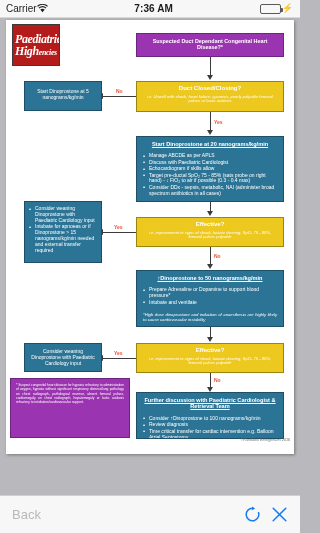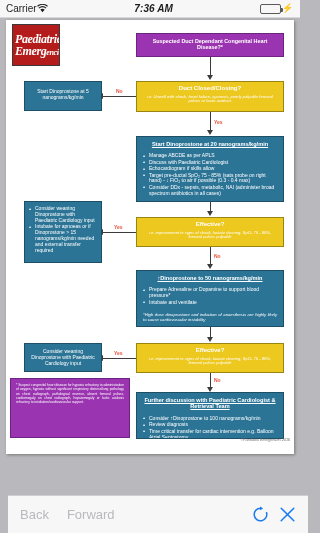--- a/index.html
+++ b/index.html
@@ -13,21 +13,21 @@
   
   .statusbar {
     height: 18px; width: 100%;
     background: #f7f7f7;
     display: flex; align-items: center;
     padding: 0 6px;
     font-size: 10px; color: #1c1c1c;
     border-bottom: 1px solid #d8d8d8;
   }
   .sb-left { display: flex; align-items: center; }
-  .sb-center { flex: 1; text-align: center; font-weight: 600; font-size: 10px; letter-spacing: .1px; font-style: italic;}
+  .sb-center { flex: 1; text-align: center; font-weight: 600; font-size: 10px; letter-spacing: .1px;}
   .sb-right { display: flex; align-items: center; gap: 2px; }
   .wifi-icon svg { display: block; }
   .battery {
     width: 21px; height: 10px;
     border: 1px solid #5a5a5a; border-radius: 2px;
     padding: 1px; position: relative;
   }
   .battery::after {
     content:""; position:absolute; right:-3px; top:3px;
     width:2px; height:4px; background:#5a5a5a; border-radius:0 1px 1px 0;
@@ -134,21 +134,21 @@
     color:#ffffff; text-align:justify;
     font-family:"Liberation Sans", sans-serif;
   }
   .copyright {
     position:absolute; right:4px; top:418px;
     font-size:3.6px; font-style:italic; color:#6a6a6a;
   }
 
   
   .toolbar {
-    position:absolute; left:8px; bottom:0;
+    position:absolute; left:0; bottom:0;
     width:300px; height:38px;
     background:#f7f7f7;
     border-top:1px solid #cfcfcf;
     display:flex; align-items:center;
     padding:0 12px;
   }
   .tb-btn {
     font-size:13px; color:#b9b9bd;
     margin-right:18px;
   }
@@ -174,21 +174,21 @@
     <span class="battery"><span class="fill"></span></span>
     <span class="bolt">⚡</span>
   </div>
 </div>
 
 <div class="viewport">
   <div class="page">
 
     <div class="logo">
       <div class="l1">Paediatric</div>
-      <div class="l2"><span>Emerg</span><span class="small">encies</span></div>
+      <div class="l2"><span>High</span><span class="small">encies</span></div>
     </div>
 
     <div class="box purple" style="left:130px; top:13px; width:148px; height:24px; padding:4px 5px 0 5px;">
       <div class="hd" style="font-size:5.4px;">Suspected Duct Dependant Congenital Heart Disease?*</div>
     </div>
 
     <div class="vline" style="left:204px; top:37px; height:20px;"></div>
     <div class="arrow-d" style="left:201px; top:55px;"></div>
 
     <div class="box yellow" style="left:130px; top:61px; width:148px; height:31px; padding:3px 5px 0 5px;">
@@ -283,21 +283,20 @@
     <div class="box purple" style="left:4px; top:358px; width:120px; height:60px; padding:4px 5px 0 5px; border-color:#6d2380;">
       <div class="footnote" style="position:static; width:auto;">* Suspect congenital heart disease for hypoxia refractory to administration of oxygen, hypoxia without significant respiratory distress/lung pathology on chest radiograph, pathological murmur, absent femoral pulses, cardiomegaly on chest radiograph, hepatomegaly or lactic acidosis refractory to intubation/cardiovascular support.</div>
     </div>
 
     <div class="copyright">©Paediatric Emergencies 2016</div>
   </div>
 </div>
 
 <div class="toolbar">
   <span class="tb-btn">Back</span>
-  <span class="tb-btn">Forward</span>
   <span class="tb-spacer"></span>
   <span class="tb-icon">
     <svg width="17" height="17" viewBox="0 0 17 17">
       <path d="M8.5 2.2 a6.3 6.3 0 1 0 6.0 4.4" stroke="#1a7bf0" stroke-width="1.5" fill="none" stroke-linecap="round"></path>
       <path d="M8.0 0.4 L11.2 2.4 L8.0 4.3 Z" fill="#1a7bf0"></path>
     </svg>
   </span>
   <span class="tb-icon">
     <svg width="17" height="17" viewBox="0 0 17 17">
       <path d="M2.2 2.2 L14.8 14.8 M14.8 2.2 L2.2 14.8" stroke="#1a7bf0" stroke-width="1.5" stroke-linecap="round"></path>

